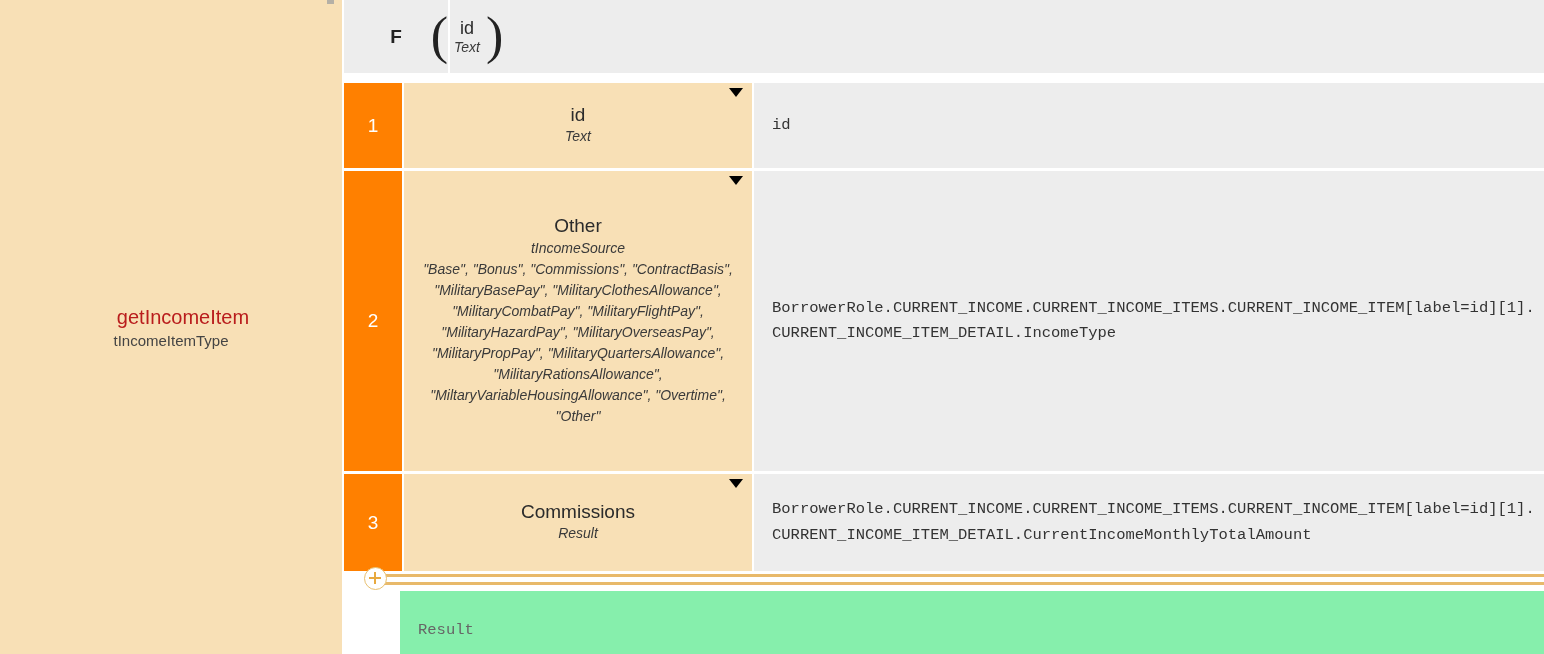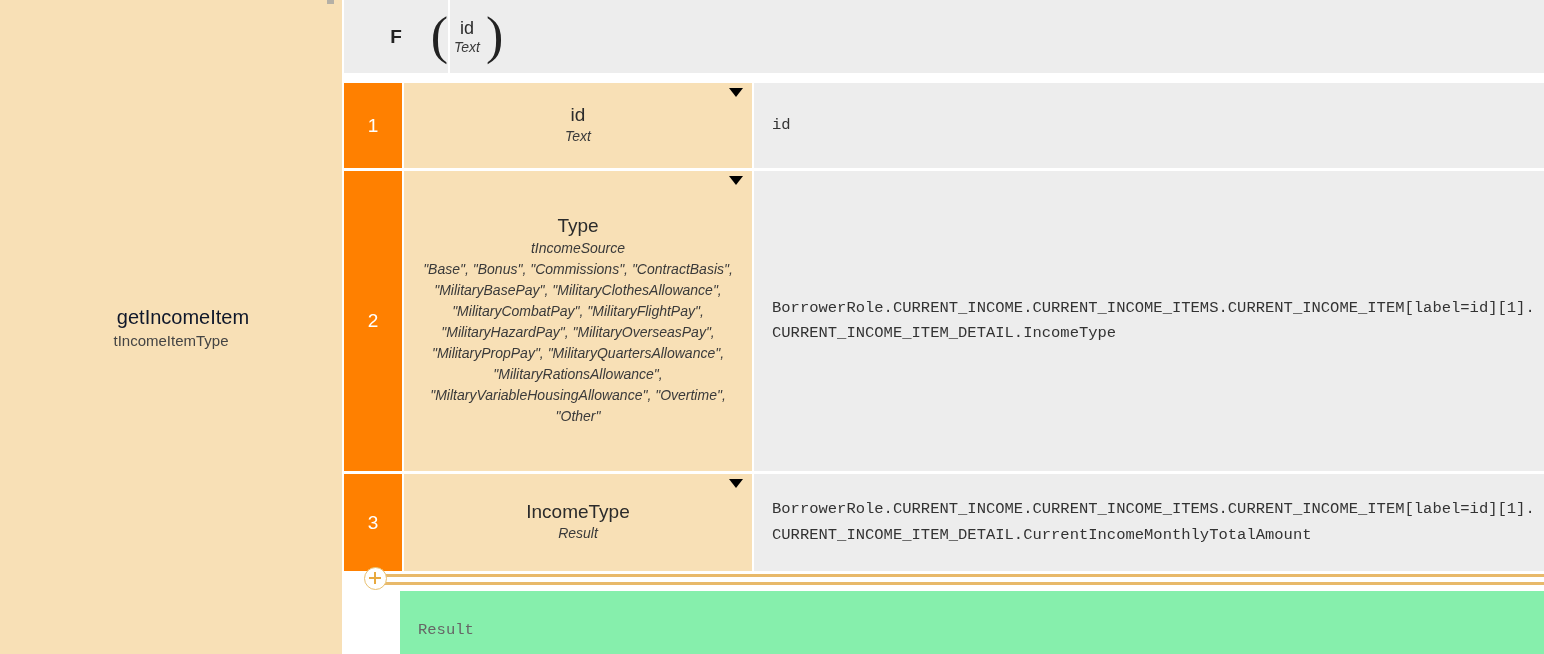--- a/index.html
+++ b/index.html
@@ -23,21 +23,21 @@
     width: 342px;
     height: 654px;
     background: #f8e0b6;
     display: flex;
     flex-direction: column;
     align-items: center;
     justify-content: center;
   }
   #function-panel .fn-name {
     font-size: 20px;
-    color: #0f172a;
+    color: #b91c1c;
     line-height: 1.25;
     text-align: center;
     margin-left: 24px;
   }
   #function-panel .fn-type {
     font-size: 15px;
     color: #444444;
     text-align: center;
     margin-top: 2px;
   }
@@ -281,34 +281,34 @@
     </div>
     <div class="row-code">
       <span class="code-text">id</span>
     </div>
   </div>
 
   <div class="param-row" style="top:171px; height:300px; width:1200px;">
     <div class="row-index">2</div>
     <div class="row-field">
       <span class="dropdown-caret"></span>
-      <div class="field-name">Type</div>
+      <div class="field-name">Other</div>
       <div class="field-type">tIncomeSource</div>
       <div class="field-enum">"Base", "Bonus", "Commissions", "ContractBasis", "MilitaryBasePay", "MilitaryClothesAllowance", "MilitaryCombatPay", "MilitaryFlightPay", "MilitaryHazardPay", "MilitaryOverseasPay", "MilitaryPropPay", "MilitaryQuartersAllowance", "MilitaryRationsAllowance", "MiltaryVariableHousingAllowance", "Overtime", "Other"</div>
     </div>
     <div class="row-code">
       <span class="code-text">BorrowerRole.CURRENT_INCOME.CURRENT_INCOME_ITEMS.CURRENT_INCOME_ITEM[label=id][1].CURRENT_INCOME_ITEM_DETAIL.IncomeType</span>
     </div>
   </div>
 
   <div class="param-row" style="top:474px; height:97px; width:1200px;">
     <div class="row-index">3</div>
     <div class="row-field">
       <span class="dropdown-caret"></span>
-      <div class="field-name">IncomeType</div>
+      <div class="field-name">Commissions</div>
       <div class="field-type">Result</div>
     </div>
     <div class="row-code">
       <span class="code-text">BorrowerRole.CURRENT_INCOME.CURRENT_INCOME_ITEMS.CURRENT_INCOME_ITEM[label=id][1].CURRENT_INCOME_ITEM_DETAIL.CurrentIncomeMonthlyTotalAmount</span>
     </div>
   </div>
 
   <div id="add-separator">
     <div class="sep-line top"></div>
     <div class="sep-line bottom"></div>

